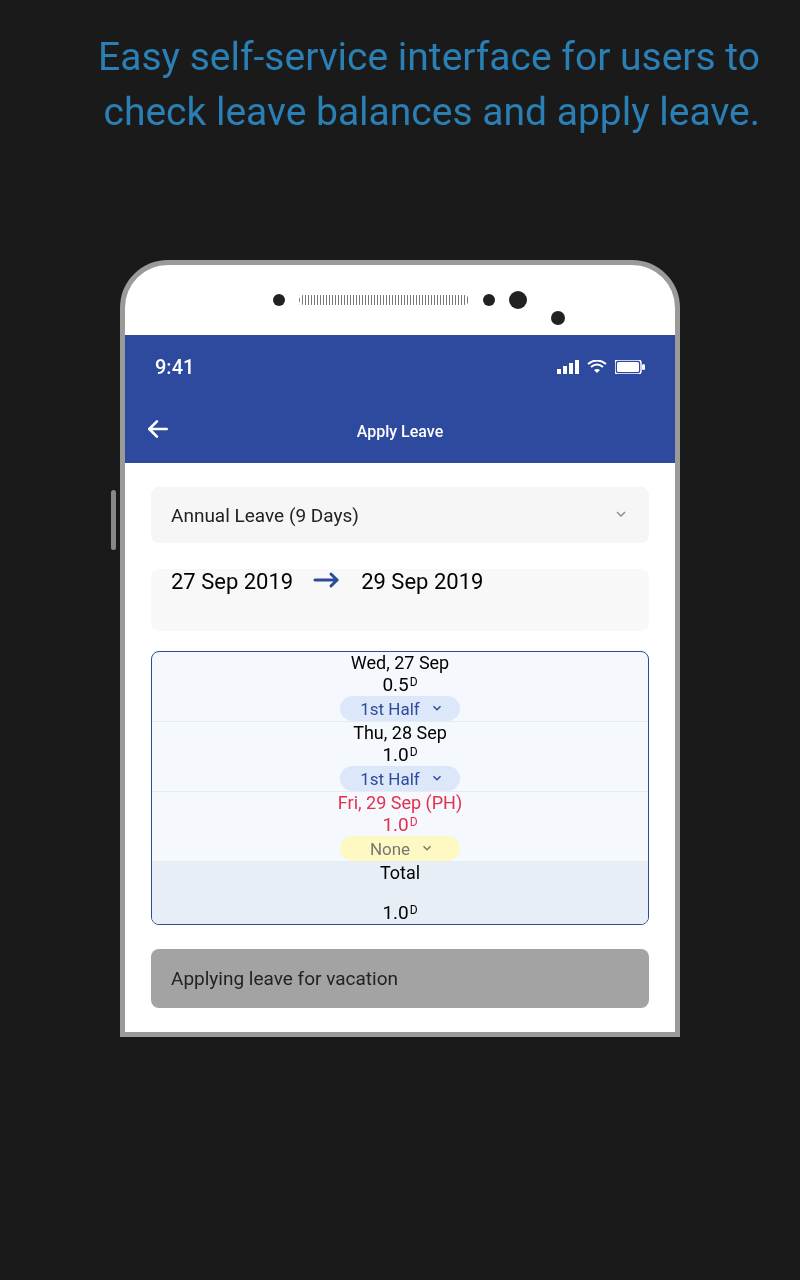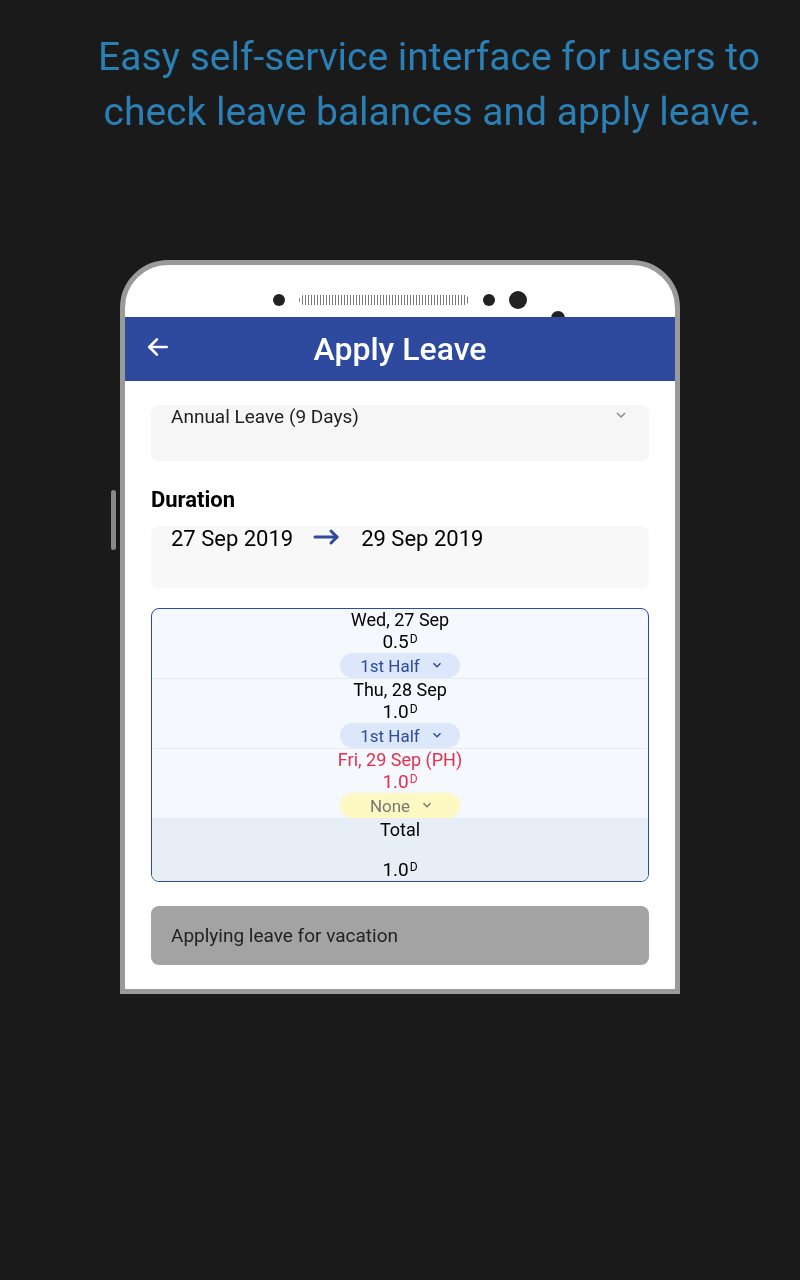--- a/index.html
+++ b/index.html
@@ -68,32 +68,32 @@
     height: 64px;
     display:flex;
     align-items:center;
     padding: 0 20px;
     position: relative;
   }
   .nav-title {
     position:absolute;
     left:0; right:0;
     text-align:center;
-    font-size: 32px;
+    font-size: 16px;
     font-weight:500;
   }
   .back-btn { z-index:2; cursor:pointer; }
   .content { padding: 24px 26px; }
   .section-label { font-size: 22px; font-weight:700; color:#000; margin-bottom:14px; }
   .select-box {
     background:#f6f6f6;
     border-radius:8px;
     height:56px;
     display:flex;
-    align-items:flex-start;
+    align-items:center;
     justify-content:space-between;
     padding:0 20px;
     font-size:19px;
     color:#222;
     cursor:pointer;
     margin-bottom:26px;
   }
   .chevron { color:#888; }
   .date-range {
     background:#f8f8f8;
@@ -169,20 +169,41 @@
   <div class="side-btn"></div>
   <div class="phone">
     <div class="notch-row">
       <span class="dot"></span>
       <span class="speaker"></span>
       <span class="dot"></span>
       <span class="dot big"></span>
       <span class="dot offset"></span>
     </div>
 
+    <div class="status-bar">
+      <span class="status-time">9:41</span>
+      <span class="status-icons">
+        <svg width="22" height="14" viewBox="0 0 22 14">
+            <rect x="0" y="9" width="4" height="5" fill="#fff"></rect>
+            <rect x="6" y="6" width="4" height="8" fill="#fff"></rect>
+            <rect x="12" y="3" width="4" height="11" fill="#fff"></rect>
+            <rect x="18" y="0" width="4" height="14" fill="#fff"></rect>
+          </svg>
+        <svg width="20" height="14" viewBox="0 0 20 14">
+            <path d="M10 13 L7 10 Q10 8 13 10 Z" fill="#fff"></path>
+            <path d="M4 7 Q10 2 16 7" stroke="#fff" stroke-width="2" fill="none"></path>
+            <path d="M1 4 Q10 -3 19 4" stroke="#fff" stroke-width="2" fill="none"></path>
+          </svg>
+        <svg width="30" height="14" viewBox="0 0 30 14">
+            <rect x="0" y="0" width="26" height="14" rx="3" stroke="#fff" stroke-width="1.5" fill="none"></rect>
+            <rect x="2" y="2" width="22" height="10" rx="1.5" fill="#fff"></rect>
+            <rect x="27" y="4" width="3" height="6" rx="1.5" fill="#fff"></rect>
+          </svg>
+      </span>
+    </div>
 
     <div class="nav-bar">
       <span class="back-btn">
         <svg width="26" height="26" viewBox="0 0 24 24" fill="none" stroke="#fff" stroke-width="2.5" stroke-linecap="round" stroke-linejoin="round">
             <line x1="20" y1="12" x2="4" y2="12"></line>
             <polyline points="11 5 4 12 11 19"></polyline>
           </svg>
       </span>
       <span class="nav-title">Apply Leave</span>
     </div>
@@ -190,21 +211,20 @@
     <div class="content">
       <div class="select-box">
         <span>Annual Leave (9 Days)</span>
         <span class="chevron">
           <svg width="16" height="16" viewBox="0 0 24 24" fill="none" stroke="currentColor" stroke-width="2">
               <polyline points="6 9 12 15 18 9"></polyline>
             </svg>
         </span>
       </div>
 
-      <div class="section-label">Duration</div>
       <div class="date-range">
         <span>27 Sep 2019</span>
         <span class="arrow-right">
           <svg width="28" height="18" viewBox="0 0 28 18" fill="none" stroke="#2e4a9e" stroke-width="3" stroke-linecap="round" stroke-linejoin="round">
               <line x1="2" y1="9" x2="24" y2="9"></line>
               <polyline points="18 3 24 9 18 15"></polyline>
             </svg>
         </span>
         <span>29 Sep 2019</span>
       </div>

